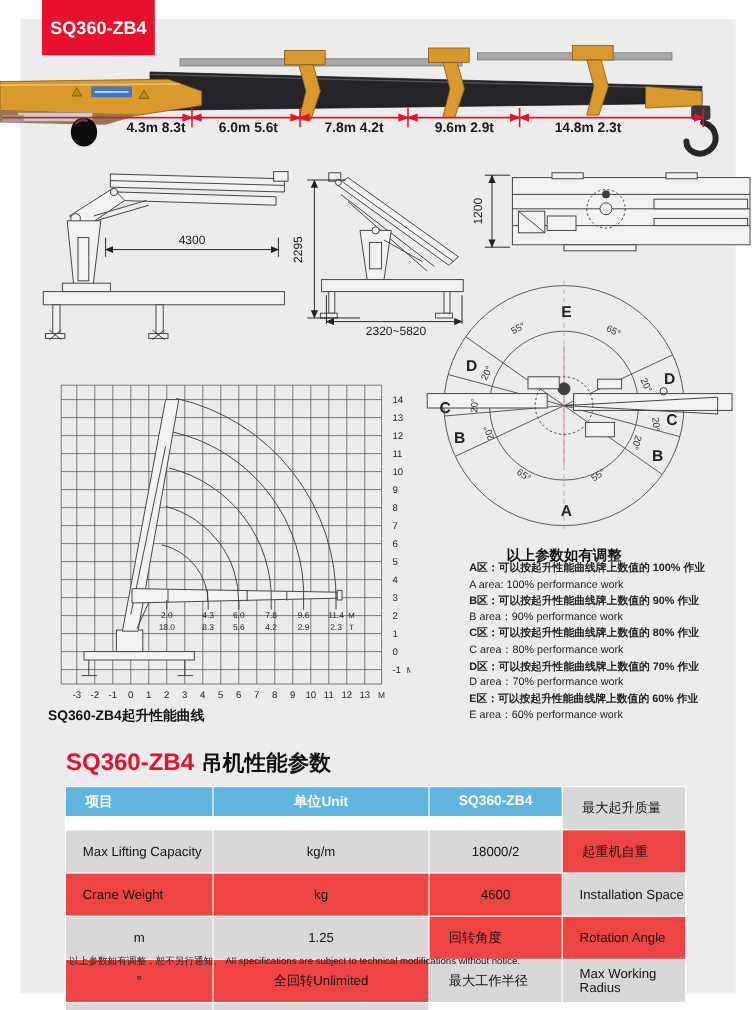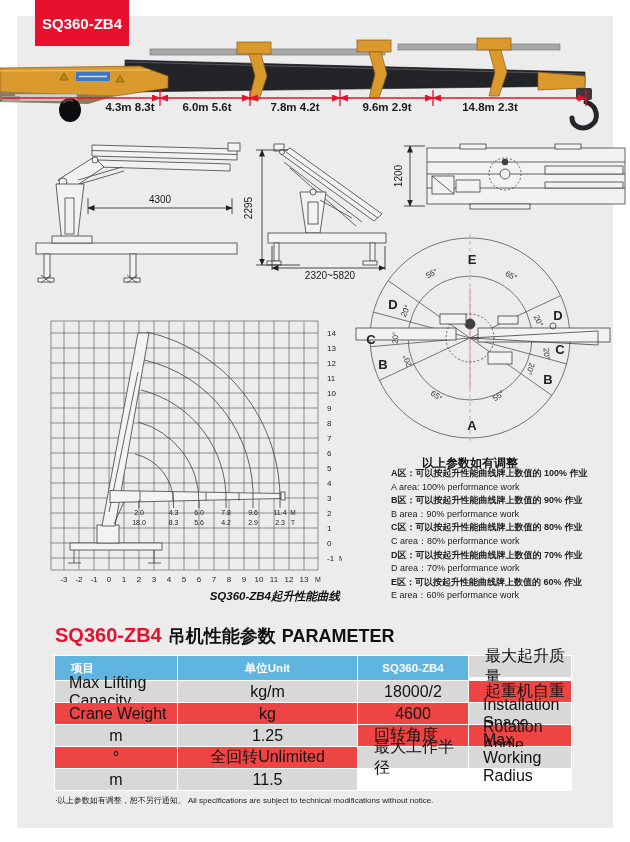--- a/index.html
+++ b/index.html
@@ -9,32 +9,32 @@
   .badge{position:absolute;left:35px;top:0;width:94px;height:46px;background:#e8102c;
          color:#fff;font-weight:700;font-size:15px;display:flex;align-items:center;justify-content:center;}
   .seglabel{position:absolute;top:101px;width:120px;margin-left:-60px;text-align:center;
             font-size:11.5px;font-weight:700;color:#1a1a1a;}
   svg text{font-family:"Liberation Sans","DejaVu Sans",sans-serif;}
   .dimtxt{font-size:10px;fill:#1a1a1a;}
   .sector-letter{font-size:13px;font-weight:700;fill:#222;text-anchor:middle;}
   .angle-lbl{font-size:8px;fill:#333;text-anchor:middle;}
   .circle-caption{position:absolute;left:370px;top:455px;width:200px;text-align:center;
                   font-size:12px;font-weight:700;color:#111;}
-  .chart-caption{position:absolute;left:40px;top:589px;width:300px;text-align:right;
-                 font-size:11.5px;font-weight:700;color:#111;font-style:italic;}
+  .chart-caption{position:absolute;left:40px;top:589px;width:300px;text-align:left;
+                 font-size:11.5px;font-weight:700;color:#111;}
   .notes{position:absolute;left:369px;top:467px;width:250px;margin-left:22px;}
   .notes .cn{font-size:9px;font-weight:700;color:#222;line-height:13.6px;white-space:nowrap;}
   .notes .en{font-size:9px;font-weight:400;color:#222;line-height:13.6px;white-space:nowrap;}
   .ptitle{position:absolute;left:55px;top:624px;display:flex;align-items:baseline;gap:6px;}
   .ptitle .model{color:#e8102c;font-size:20px;font-weight:700;}
   .ptitle .cn{color:#111;font-size:18px;font-weight:700;}
   .ptitle .en{color:#111;font-size:18px;font-weight:700;}
   .ptable{position:absolute;left:54px;top:655px;width:516px;background:#fff;padding:1px;
           display:grid;grid-template-columns:122px 179px 110px 102px;gap:1px;}
-  .ptable .cell{font-size:16px;color:#111;display:flex;align-items:center;height:21px;}
+  .ptable .cell{font-size:11px;color:#111;display:flex;align-items:center;height:35px;}
   .ptable .hdr{background:#5fb5df;color:#fff;font-weight:700;font-size:11.5px;height:24px;}
   .ptable .c1{padding-left:16px;}
   .ptable .c2{padding-left:14px;}
   .ptable .cc{justify-content:center;}
   .ptable .odd{background:#d8d8d8;}
   .ptable .even{background:#ef4444;}
   .footnote{position:absolute;left:55px;top:795px;font-size:8px;color:#222;}
 </style>
 </head>
 <body>
@@ -374,21 +374,20 @@
     <div class="en">C area：80% performance work</div>
     <div class="cn">D区：可以按起升性能曲线牌上数值的 70% 作业</div>
     <div class="en">D area：70% performance work</div>
     <div class="cn">E区：可以按起升性能曲线牌上数值的 60% 作业</div>
     <div class="en">E area：60% performance work</div>
   </div>
 
   <div class="ptitle">
     <span class="model">SQ360-ZB4</span>
     <span class="cn">吊机性能参数</span>
-    <span class="en">PARAMETER</span>
   </div>
 
   <div class="ptable">
     <div class="cell hdr c1">项目</div>
     <div class="cell hdr cc">单位Unit</div>
     <div class="cell hdr cc">SQ360-ZB4</div>
 
     <div class="cell odd c1">最大起升质量</div>
     <div class="cell odd c2">Max Lifting Capacity</div>
     <div class="cell odd cc">kg/m</div>

